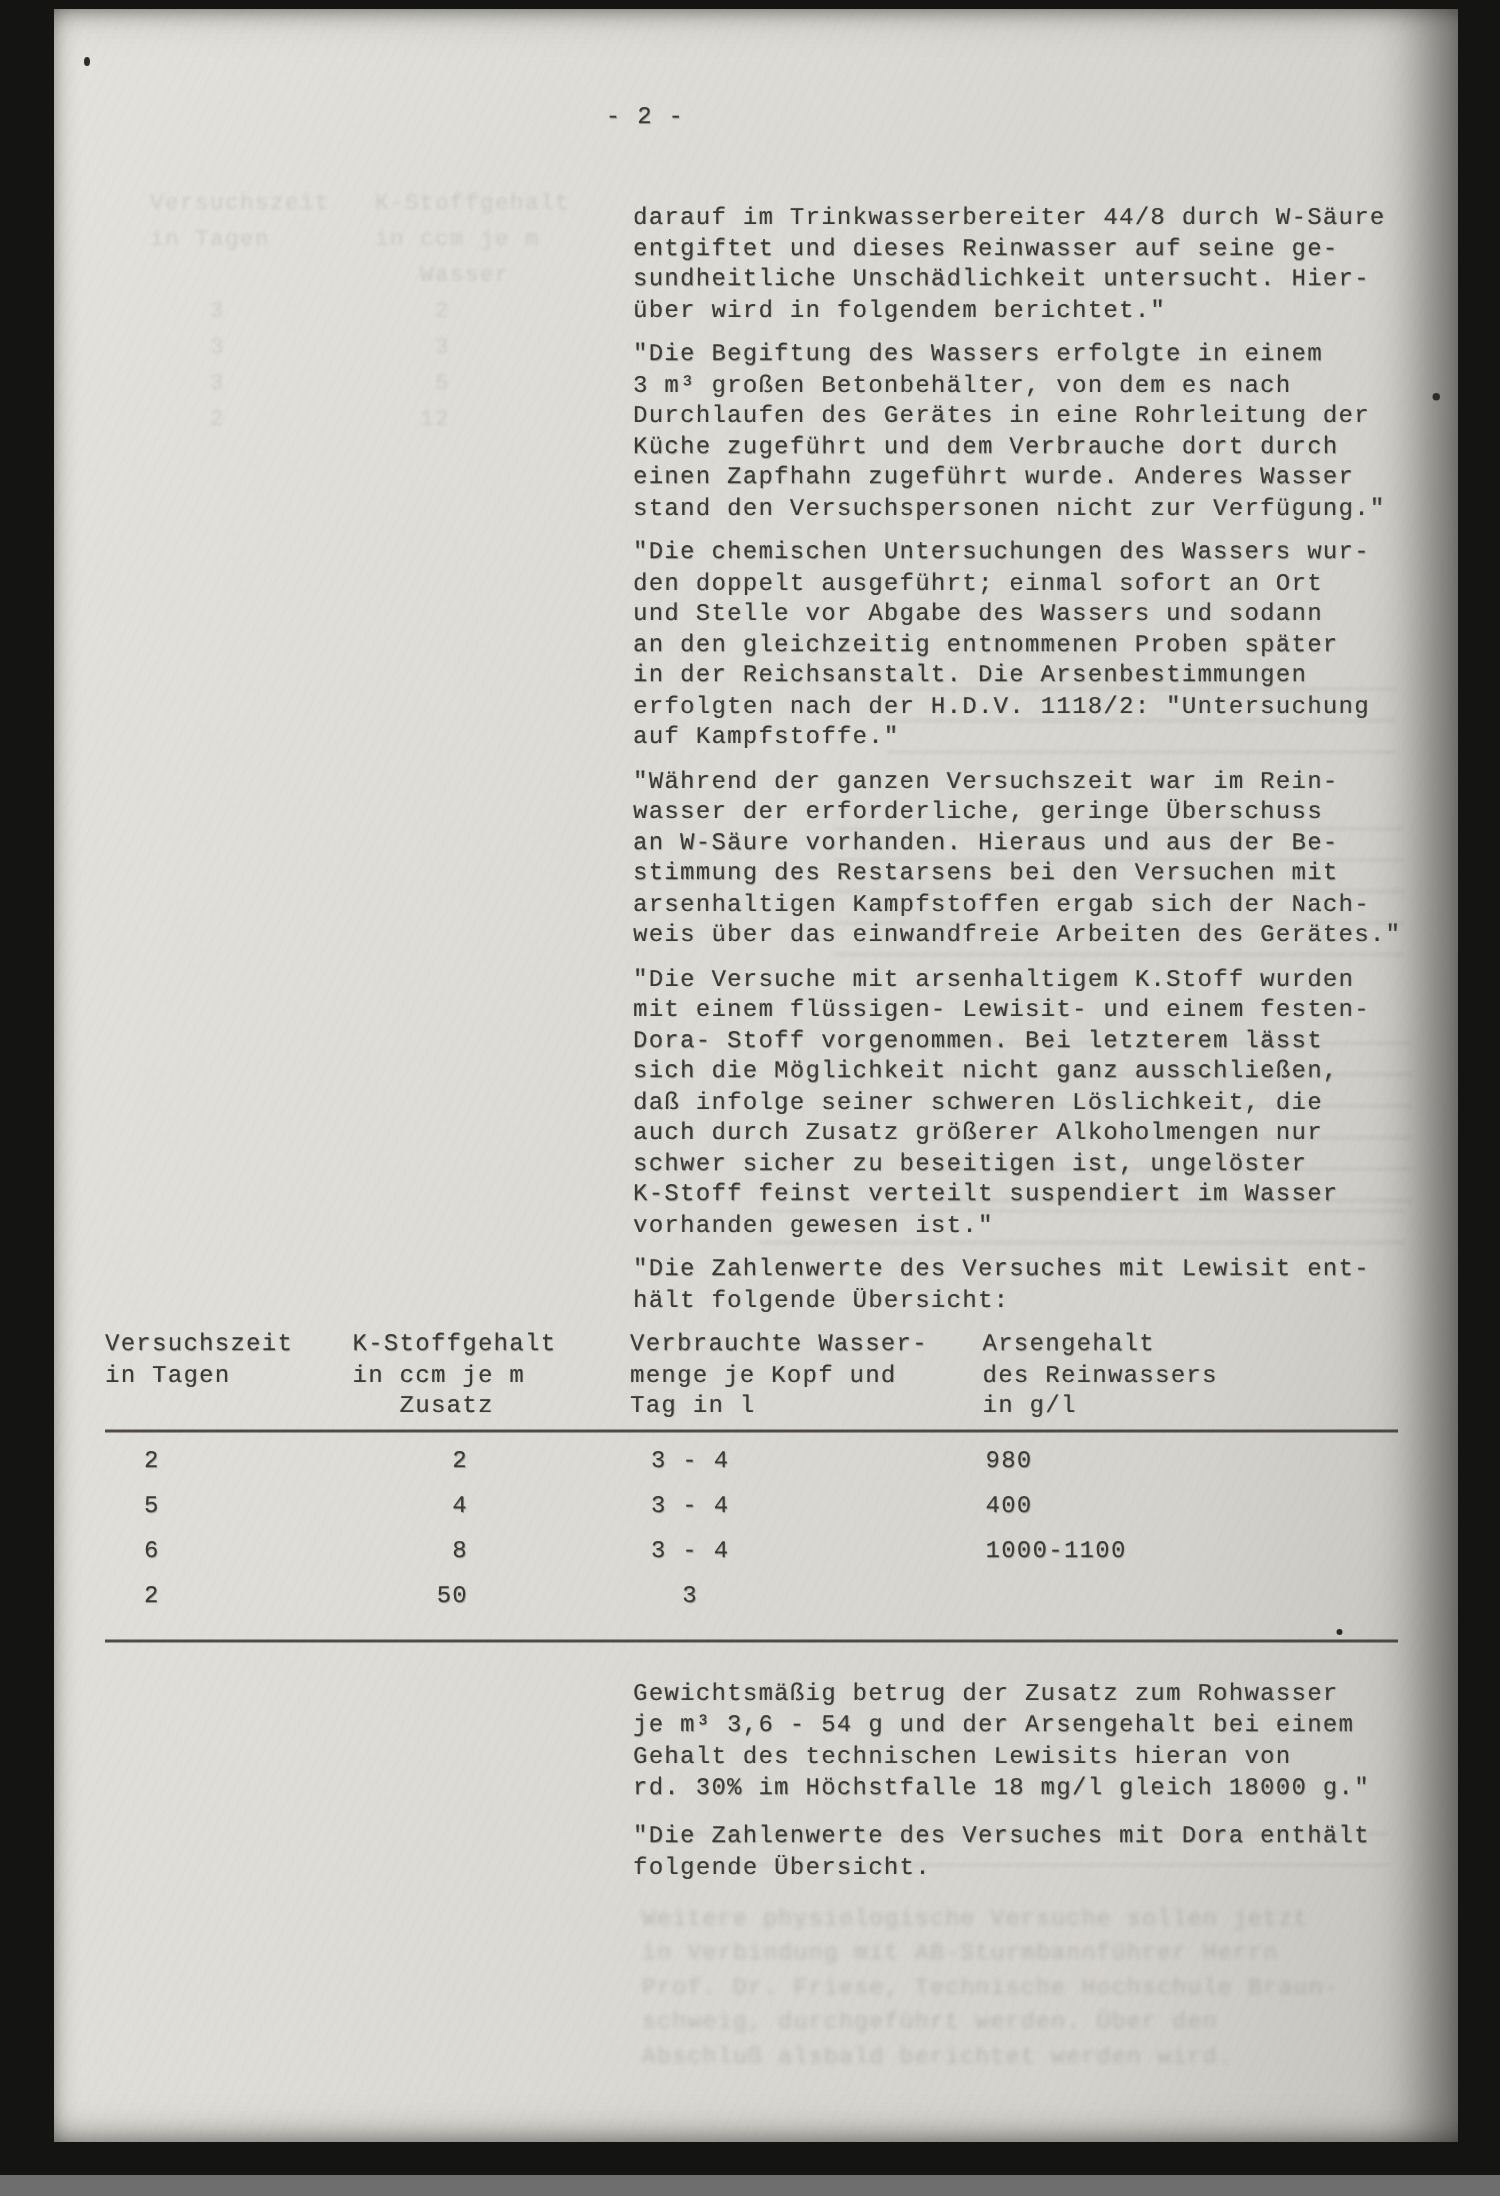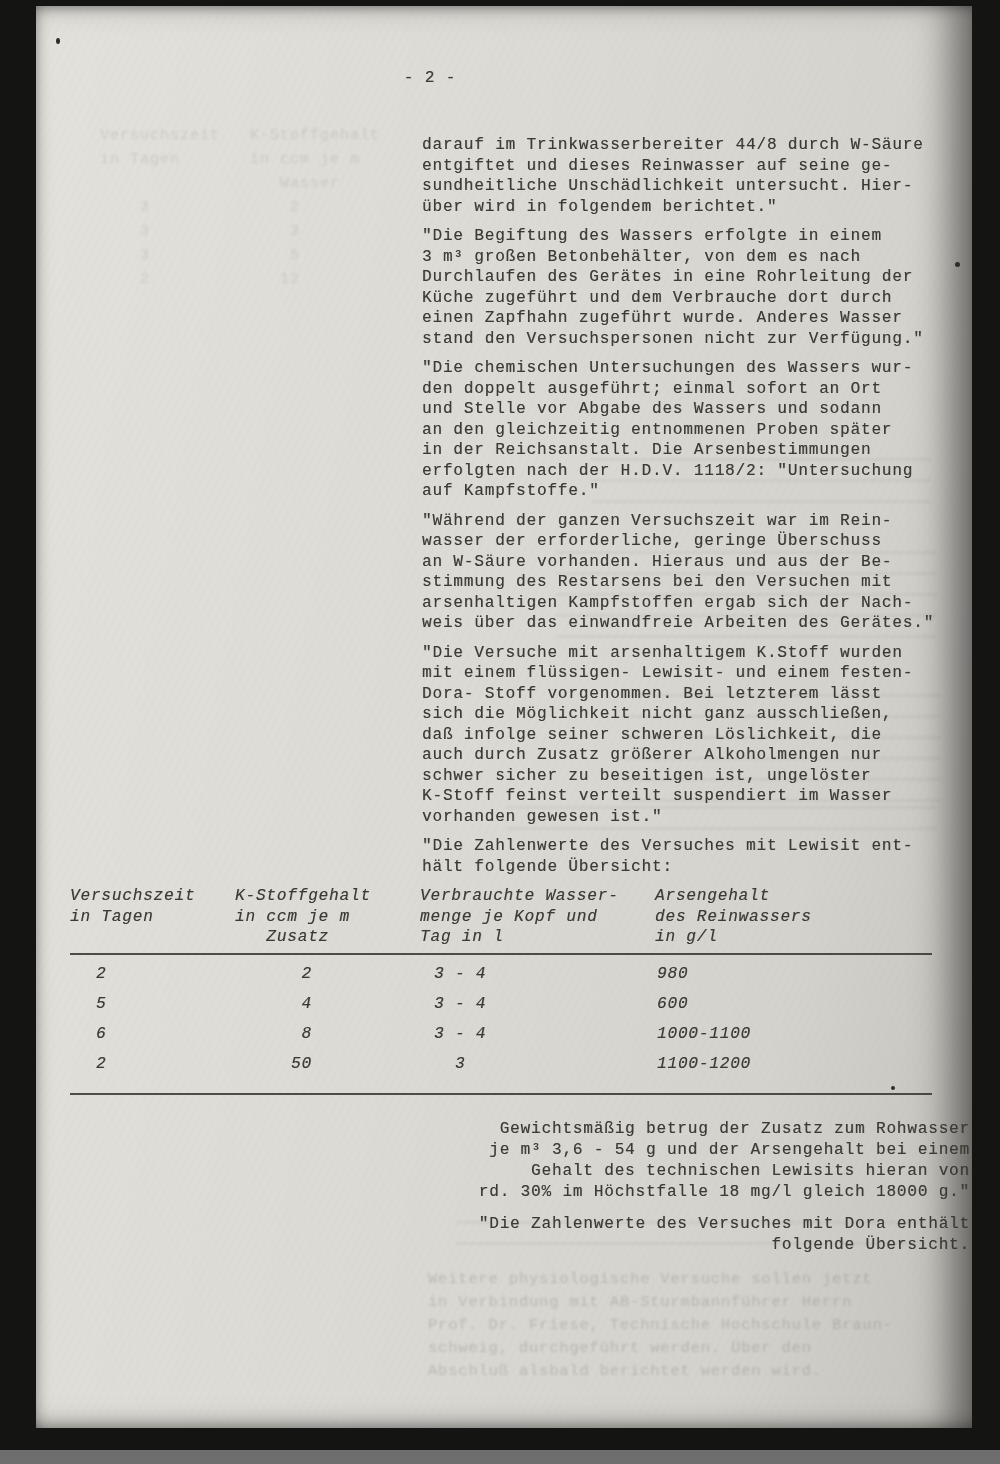--- a/index.html
+++ b/index.html
@@ -26,24 +26,24 @@
     white-space:pre-wrap;
     font-size:16px; line-height:20.5px; letter-spacing:.85px;
     text-shadow:.4px .4px .6px rgba(52,50,45,.45);
   }
 
   .page-number { position:absolute; left:324px; top:62px; width:140px; text-align:center; }
 
   .col { position:absolute; left:386px; top:129px; width:548px; }
   .col p { margin:0 0 9px; }
 
-  .after { position:absolute; left:386px; top:1113px; width:548px;text-align:right; }
+  .after { position:absolute; left:386px; top:1113px; width:548px; }
   .after p { margin:0 0 11px; line-height:21px; }
 
-  .dtable { position:absolute; left:34px; top:880px; width:862px;font-style:italic; }
+  .dtable { position:absolute; left:34px; top:880px; width:862px; }
   .thead, .trow { display:grid; grid-template-columns:165px 185px 235px 277px; }
   .trow { height:30px; }
   .rule { border-top:2px solid rgba(58,56,50,.88); margin-top:5px; }
   .tbody { margin-top:9px; }
   .rule2 { margin-top:9px; }
   .trow .c1 { padding-left:26px; }
   .trow .c2 { text-align:right; padding-right:108px; }
   .trow .c3 { padding-left:14px; }
   .trow .c4 { padding-left:2px; }
 
@@ -137,33 +137,32 @@
       <div class="trow">
         <div class="txt c1">2</div>
         <div class="txt c2">2</div>
         <div class="txt c3">3 - 4</div>
         <div class="txt c4">980</div>
       </div>
       <div class="trow">
         <div class="txt c1">5</div>
         <div class="txt c2">4</div>
         <div class="txt c3">3 - 4</div>
-        <div class="txt c4">600</div>
+        <div class="txt c4">400</div>
       </div>
       <div class="trow">
         <div class="txt c1">6</div>
         <div class="txt c2">8</div>
         <div class="txt c3">3 - 4</div>
         <div class="txt c4">1000-1100</div>
       </div>
       <div class="trow">
         <div class="txt c1">2</div>
         <div class="txt c2">50</div>
         <div class="txt c3">  3</div>
-        <div class="txt c4">1100-1200</div>
       </div>
     </div>
     <div class="rule rule2"></div>
   </section>
 
   <section class="after">
     <p class="txt">Gewichtsmäßig betrug der Zusatz zum Rohwasser
 je m³ 3,6 - 54 g und der Arsengehalt bei einem
 Gehalt des technischen Lewisits hieran von
 rd. 30% im Höchstfalle 18 mg/l gleich 18000 g."</p>

